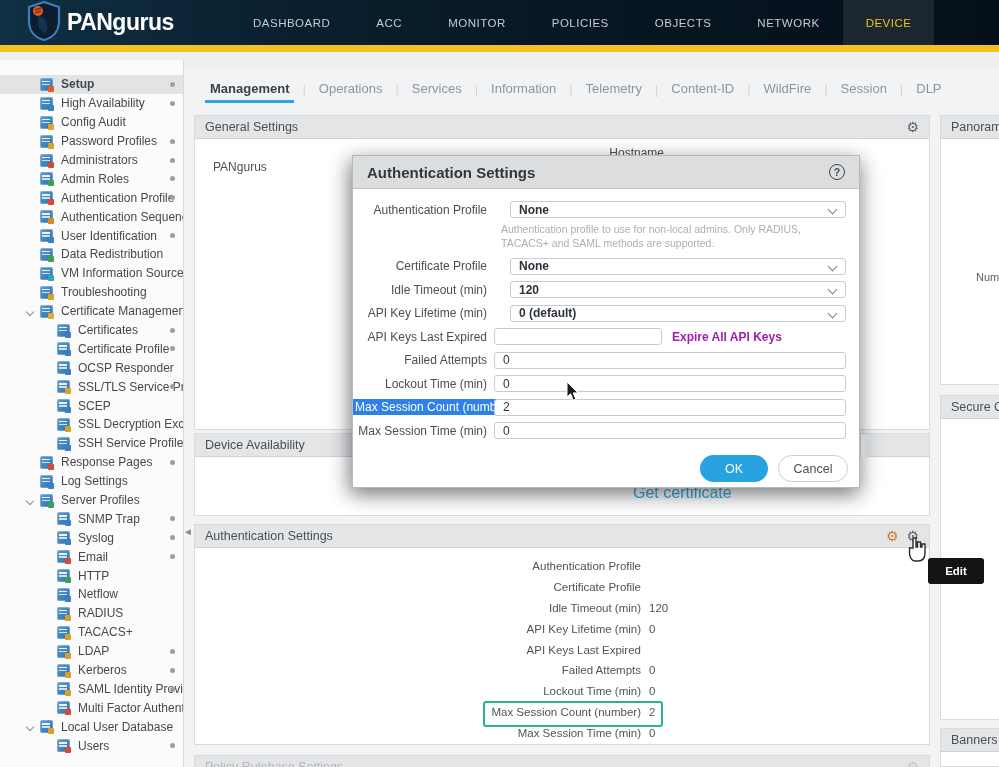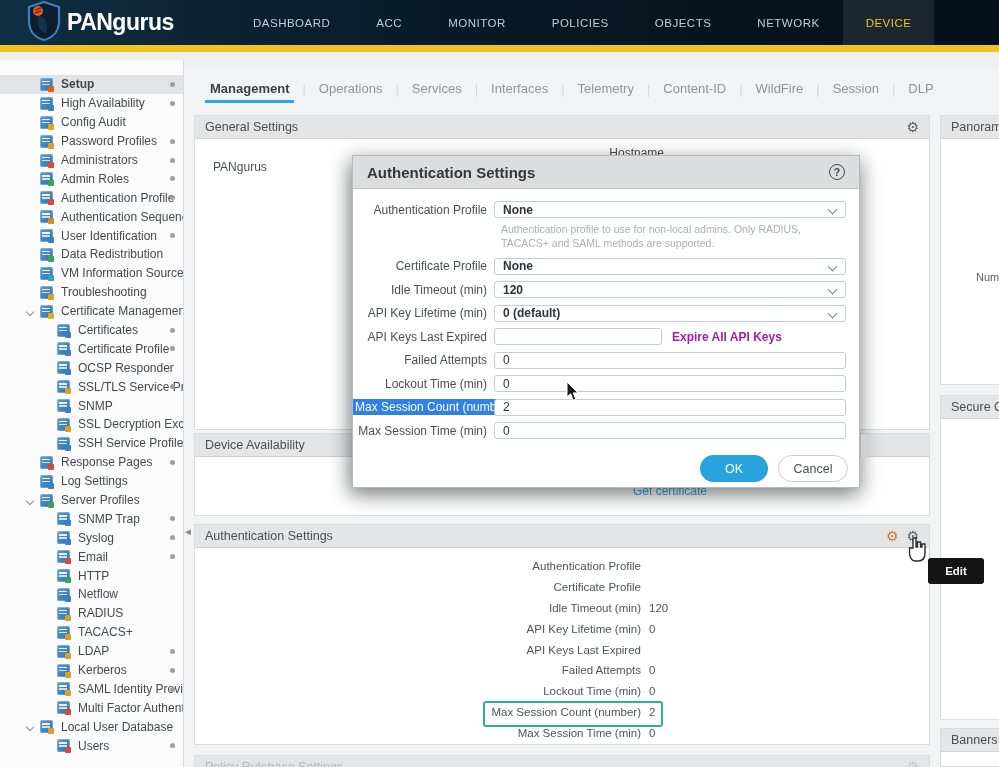--- a/index.html
+++ b/index.html
@@ -53,21 +53,21 @@
     align-items:center; padding:0 10px; font-size:12.5px; color:#4a4f54; white-space:nowrap; overflow:hidden; }
   .panel-h .sp { flex:1; }
   .gear { font-size:14px; color:#5d646b; cursor:pointer; line-height:1; }
   .gear.orange { color:#d07a28; margin-right:8px; }
   .gear.faint { color:#c3c6c8; }
 
   .gs-row { position:absolute; top:30px; left:8px; width:100%; display:flex; font-size:12px; color:#4a4f54;flex-direction:column; }
   .gs-label { width:461px; text-align:right; }
   .gs-val { margin-left:10px; }
 
-  .get-cert { position:absolute; left:438px; top:50px; font-size:12px; color:#28a7e0; cursor:pointer; }
+  .get-cert { position:absolute; left:438px; top:50px; font-size:16px; color:#28a7e0; cursor:pointer; }
 
   
   .ro-rows { position:absolute; top:31px; left:0; right:0; }
   .ro-row { height:20.8px; display:flex; align-items:center; font-size:11.5px; color:#4f5459; position:relative; }
   .ro-label { width:446px; text-align:right; flex:none; }
   .ro-val { margin-left:8px; }
   .ro-row.boxed::before { content:""; position:absolute; left:288px; width:176px; top:-1px; height:22px;
     border:2px solid #2cb38e; border-radius:3px; }
 
   .bottom-panel-h { color:#b4b8bb; }
@@ -83,21 +83,21 @@
     align-items:center; padding:0 14px; font-size:15px; font-weight:bold; color:#33383d; }
   .modal-h .sp { flex:1; }
   .help-ic { width:16px; height:16px; border:1.5px solid #44494e; border-radius:50%; color:#44494e;
     font-size:10.5px; font-weight:bold; display:flex; align-items:center; justify-content:center; cursor:pointer; }
   .modal-body { padding:12px 13px 0 0; }
   .f-row { display:flex; align-items:center; margin-bottom:6.5px; }
   .f-label { width:141px; text-align:right; padding-right:7px; font-size:12px; color:#4a4f54; flex:none; white-space:nowrap; }
   .f-label .sel { background:#2f80e8; color:#fff; padding:1px 2px; }
   .ctrl { position:relative; flex:1; height:17px; border:1px solid #c3cdd4; border-radius:3px;
     background:#fff; display:flex; align-items:center; padding:0 8px; font-size:12px; color:#2f343a; }
-  .ctrl.select { font-weight:bold; cursor:pointer; }
+  .ctrl.select { font-weight:bold; cursor:pointer;margin-left:16px; }
   .ctrl.select .chv { position:absolute; right:9px; top:4px; width:7px; height:7px;
     border-left:1.5px solid #7a8288; border-bottom:1.5px solid #7a8288; transform:rotate(-45deg); }
   .ctrl.short { flex:none; width:168px; }
   .f-link { margin-left:10px; font-size:12px; color:#a21caf; font-weight:bold; cursor:pointer; white-space:nowrap; }
   .helper { margin:-3px 0 7px 148px; width:345px; font-size:10.5px; color:#a9b0b5; line-height:1.4; }
   .modal-footer { position:absolute; right:11px; top:299px; display:flex; gap:10px; }
   .btn { height:27px; border-radius:14px; display:flex; align-items:center; justify-content:center;
     font-size:12.5px; cursor:pointer;text-align:right; }
   .btn-ok { width:68px; background:#29a3e0; color:#fff; }
   .btn-cancel { width:70px; background:#fff; border:1px solid #c9ced3; color:#4a4f54; }
@@ -251,21 +251,21 @@
         <span class="sicon">
           <span class="acc" style="background: rgb(216, 160, 42);"></span>
         </span>
         <span>SSL/TLS Service Profile</span>
         <span class="sdot"></span>
       </div>
       <div class="side-row lvl1">
         <span class="sicon">
           <span class="acc" style="background: rgb(58, 127, 193);"></span>
         </span>
-        <span>SNMP</span>
+        <span>SCEP</span>
       </div>
       <div class="side-row lvl1">
         <span class="sicon">
           <span class="acc" style="background: rgb(216, 160, 42);"></span>
         </span>
         <span>SSL Decryption Exclusion</span>
       </div>
       <div class="side-row lvl1">
         <span class="sicon">
           <span class="acc" style="background: rgb(58, 127, 193);"></span>
@@ -381,21 +381,21 @@
     </div>
   <div class="collapse-handle">◄</div>
 
   <div class="tabs">
       <div class="tab active">Management</div>
       <div class="tab-sep">|</div>
       <div class="tab">Operations</div>
       <div class="tab-sep">|</div>
       <div class="tab">Services</div>
       <div class="tab-sep">|</div>
-      <div class="tab">Interfaces</div>
+      <div class="tab">Information</div>
       <div class="tab-sep">|</div>
       <div class="tab">Telemetry</div>
       <div class="tab-sep">|</div>
       <div class="tab">Content-ID</div>
       <div class="tab-sep">|</div>
       <div class="tab">WildFire</div>
       <div class="tab-sep">|</div>
       <div class="tab">Session</div>
       <div class="tab-sep">|</div>
       <div class="tab">DLP</div>

